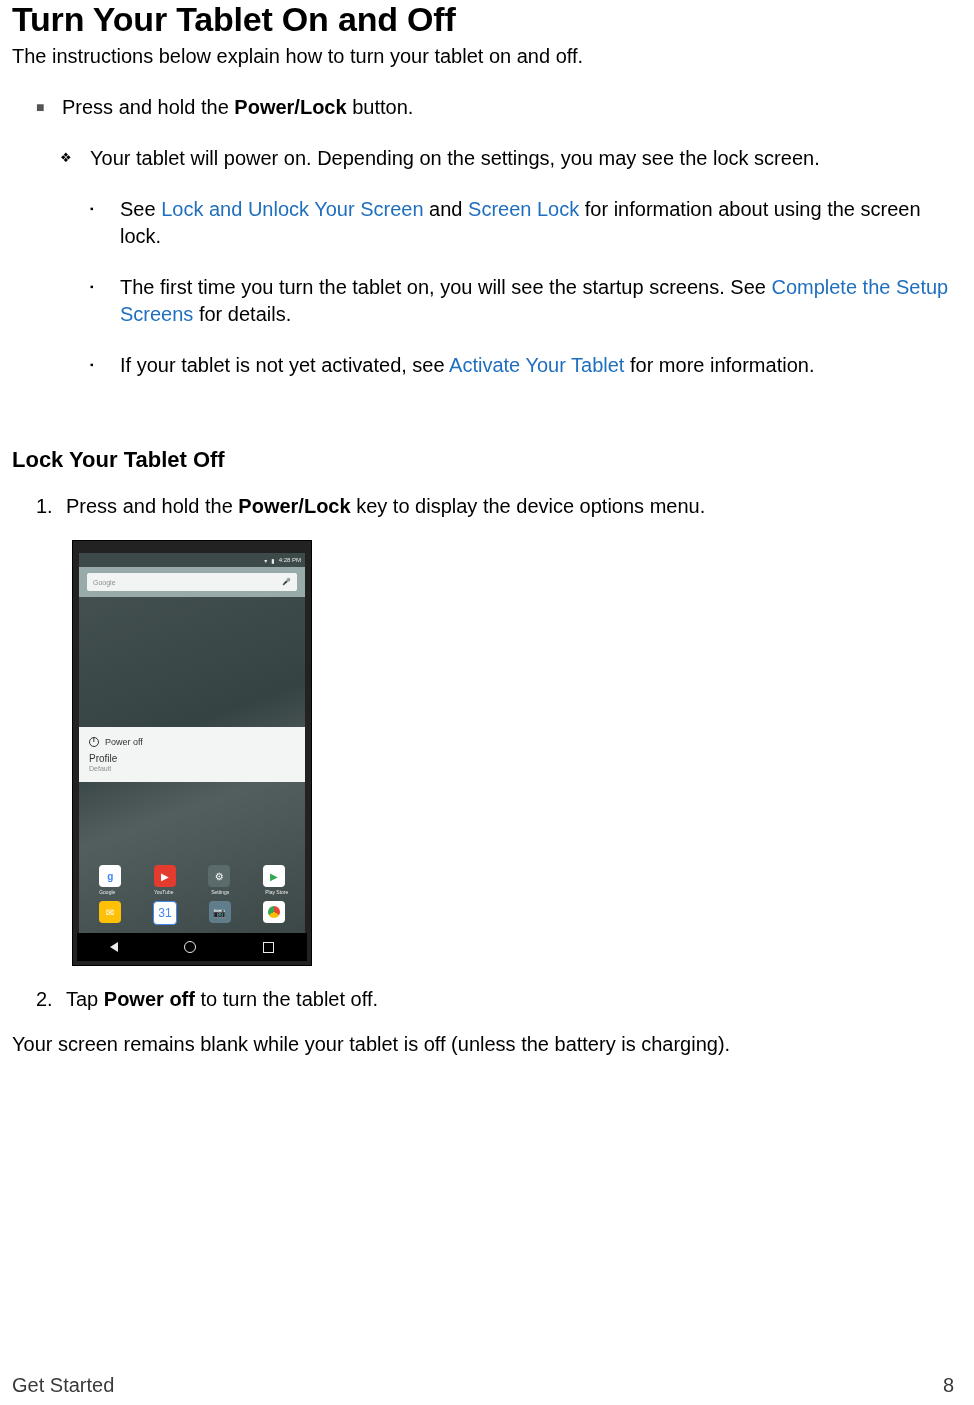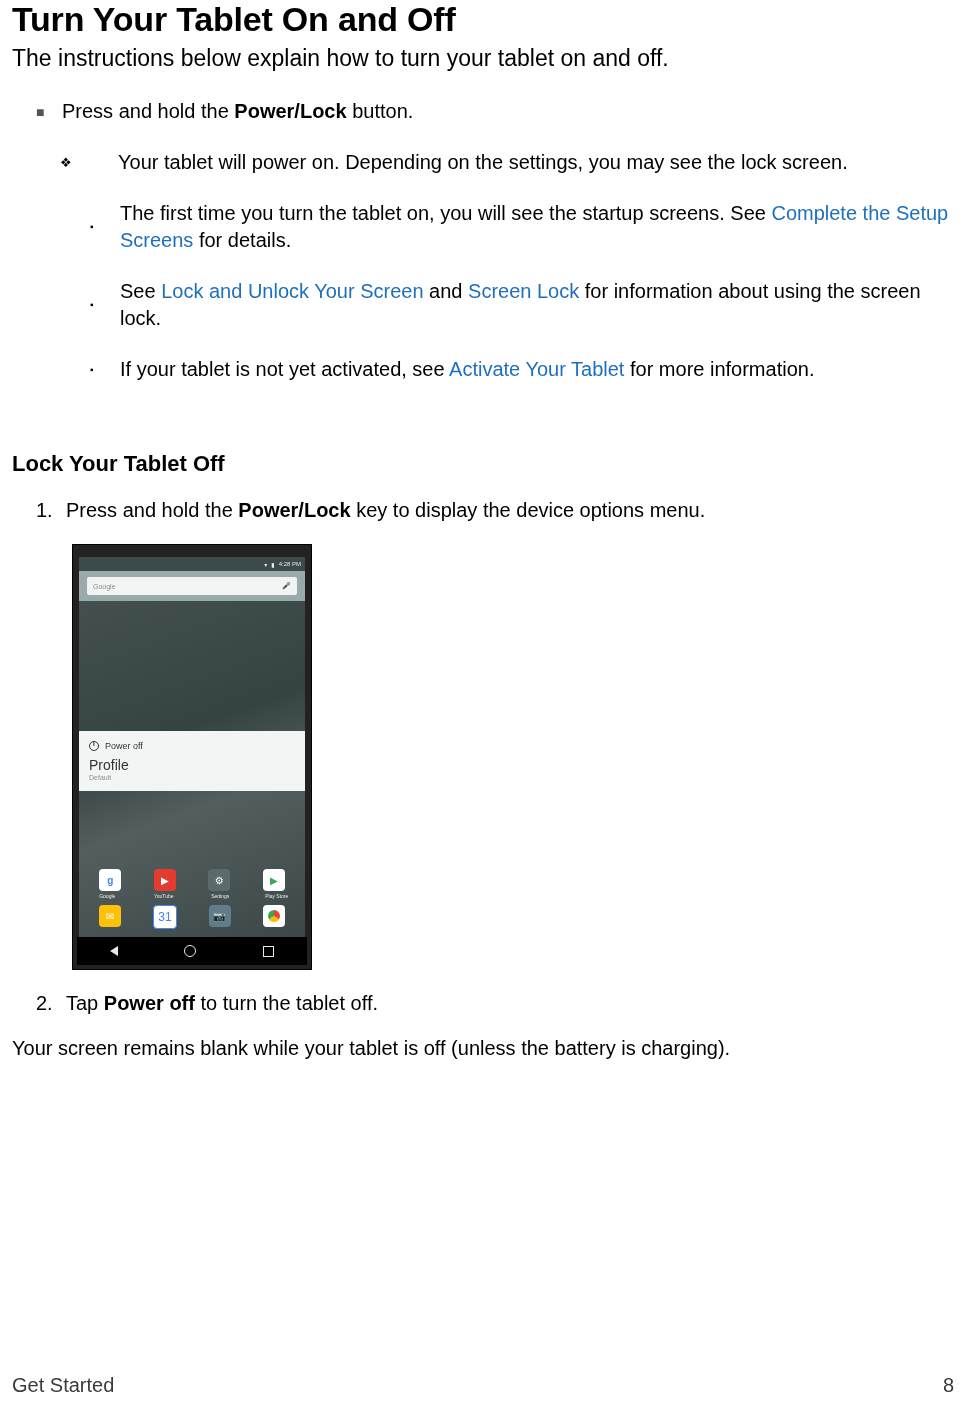--- a/index.html
+++ b/index.html
@@ -18,51 +18,49 @@
   }
   h1.page-title {
     font-family: "Arial Black", Arial, sans-serif;
     font-weight: 900;
     font-size: 34px;
     margin: 0 0 6px 0;
     padding-top: 0;
     letter-spacing: -0.2px;
   }
   p.intro {
-    font-size: 23px;
+    font-size: 20px;
     margin: 6px 0 26px 0;
   }
   h2.section-head {
     font-weight: 700;
     font-size: 22px;
     margin: 0 0 20px 0;
   }
   .bl-1, .bl-2, .bl-3, .ol-1 {
     font-size: 20px;
     line-height: 1.35;
-    align-items: center;
   }
   .bl-1 {
     display: flex;
     margin: 0 0 24px 24px;
   }
   .bl-1 .bullet {
     width: 26px;
     flex: 0 0 26px;
     color: #555;
     font-size: 14px;
     line-height: 26px;
   }
   .bl-1 .bullet::before {
     content: "■";
   }
   .bl-2 {
     display: flex;
     margin: 0 0 24px 48px;
-    gap: 28px;
   }
   .bl-2 .bullet {
     width: 30px;
     flex: 0 0 30px;
     color: #000;
     font-size: 13px;
     line-height: 26px;
   }
   .bl-2 .bullet::before {
     content: "❖";
@@ -199,21 +197,21 @@
   }
   .dialog .power-glyph::after{
     content:"";
     position:absolute;
     left:50%; top:-1px;
     width:1.3px; height:5px;
     background:#333;
     transform: translateX(-50%);
   }
   .dialog .profile-title {
-    font-size: 14px; color:#333;
+    font-size: 10px; color:#333;
   }
   .dialog .profile-sub {
     font-size: 7px; color:#8d8d8d;
     margin-top: 1px;
   }
   .dock {
     position: absolute;
     bottom: 0; left: 0; right: 0;
     height: 74px;
     display: flex;
@@ -281,28 +279,28 @@
   </div>
 
   <div class="bl-2">
     <span class="bullet"></span>
     <div class="content">Your tablet will power on. Depending on the settings, you may see the lock screen.</div>
   </div>
 
   <div class="bl-3">
     <span class="bullet"></span>
     <div class="content">
+      <span>See </span><a href="#" class="link">Lock and Unlock Your Screen</a><span> and </span><a href="#" class="link">Screen Lock</a><span> for information about using the screen lock.</span>
+    </div>
+  </div>
+
+  <div class="bl-3">
+    <span class="bullet"></span>
+    <div class="content">
       <span>The first time you turn the tablet on, you will see the startup screens. See </span><a href="#" class="link">Complete the Setup Screens</a><span> for details.</span>
-    </div>
-  </div>
-
-  <div class="bl-3">
-    <span class="bullet"></span>
-    <div class="content">
-      <span>See </span><a href="#" class="link">Lock and Unlock Your Screen</a><span> and </span><a href="#" class="link">Screen Lock</a><span> for information about using the screen lock.</span>
     </div>
   </div>
 
   <div class="bl-3">
     <span class="bullet"></span>
     <div class="content">
       <span>If your tablet is not yet activated, see </span><a href="#" class="link">Activate Your Tablet</a><span> for more information.</span>
     </div>
   </div>
 

